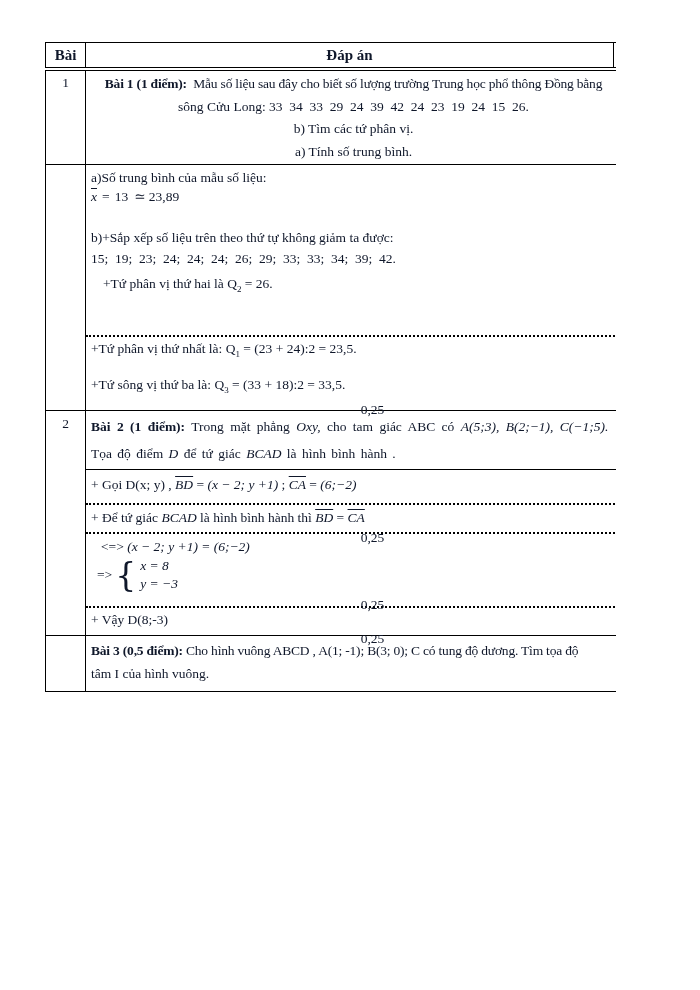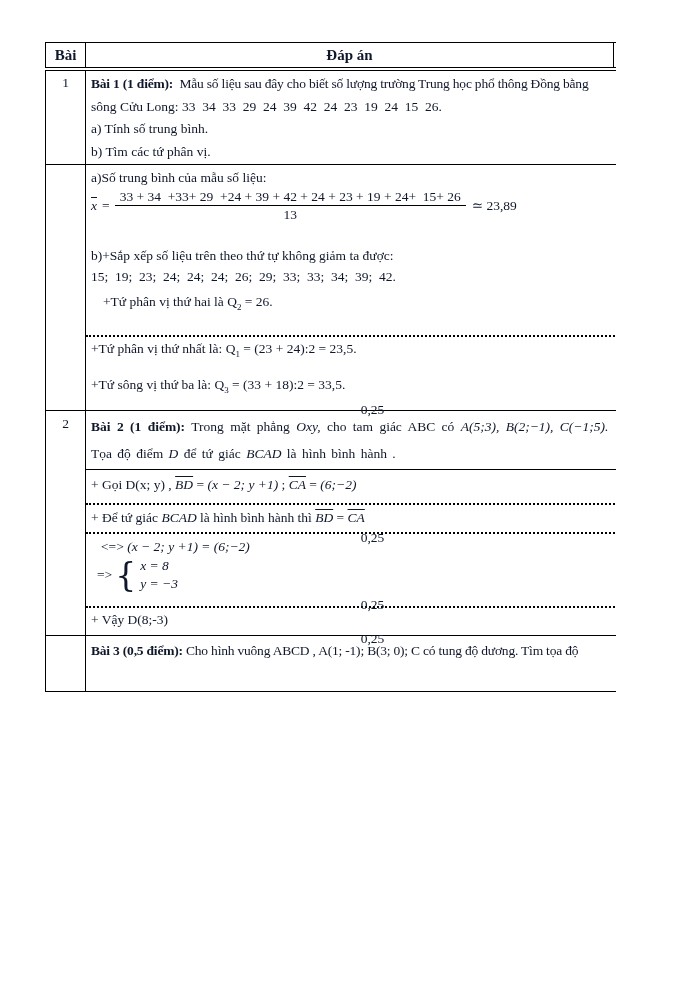--- a/index.html
+++ b/index.html
@@ -88,21 +88,21 @@
   .arrow-line { padding-left: 10px; }
   .sys { display: flex; align-items: center; margin-left: 6px; margin-top: 2px; }
   .sys-arrow { margin-right: 3px; }
   .brace { font-size: 33px; font-weight: 400; line-height: 36px; font-family: "DejaVu Serif", serif; }
   .eqs { display: flex; flex-direction: column; margin-left: 4px; font-style: italic; }
   .eqs .line { line-height: 18px; }
   
   .dpt3 { padding-top: 3px; } .dpt4 { padding-top: 4px; } .dpt8 { padding-top: 8px; }
   .num-pad4 { padding-top: 4px; } .num-pad5 { padding-top: 5px; }
   
-  .h93 { height: 93px; } .h170 { height: 170px; } .h75 { height: 75px; }
+  .h93 { height: 93px; text-align: center; } .h170 { height: 170px; } .h75 { height: 75px; }
   .h58 { height: 58px; } .h34 { height: 34px; } .h29 { height: 29px; }
   .h74 { height: 74px; } .h55 { height: 55px; }
 </style>
 </head>
 <body>
 
 <div class="sheet">
 
   <div class="thead">
     <div class="th th-bai">Bài</div>
@@ -112,40 +112,39 @@
 
   <div class="tbody">
 
     <div class="section">
       <div class="bai-cell num-pad4">1</div>
       <div class="rightpart">
         <div class="subrow h93">
           <div class="content q1-content">
             <div class="line tight"><b>Bài 1 (1 điểm):</b><span>  Mẫu số liệu sau đây cho biết số lượng trường Trung học phổ thông Đồng bằng</span></div>
             <div class="line">sông Cửu Long: 33  34  33  29  24  39  42  24  23  19  24  15  26.</div>
+            <div class="line">b) Tìm các tứ phân vị.</div>
             <div class="line">a) Tính số trung bình.</div>
-            <div class="line">b) Tìm các tứ phân vị.</div>
           </div>
           <div class="diem"></div>
         </div>
       </div>
     </div>
 
     <div class="section">
       <div class="bai-cell"></div>
       <div class="rightpart">
 
         <div class="subrow h170">
           <div class="content">
             <div class="line a-title">a)Số trung bình của mẫu số liệu:</div>
             <div class="formula">
               <span class="vec">x</span>
               <span class="feq">=</span>
               <span class="frac">
-                <span class="fnum">33 + 34  +33+ 29  +24 + 39 + 42 + 24 + 23 + 19 + 24+  15+ 26</span>
                 <span class="fden">13</span>
               </span>
               <span class="fapprox">≃ 23,89</span>
             </div>
             <div class="line b-line1">b)+Sắp xếp số liệu trên theo thứ tự không giảm ta được:</div>
             <div class="line b-line2">15;  19;  23;  24;  24;  24;  26;  29;  33;  33;  34;  39;  42.</div>
             <div class="line q2med"><span>+Tứ phân vị thứ hai là Q</span><sub>2</sub><span> = 26.</span></div>
           </div>
           <div class="diem">
             <div class="pt1">0,5</div>
@@ -224,20 +223,21 @@
 
       </div>
     </div>
 
     <div class="section">
       <div class="bai-cell"></div>
       <div class="rightpart">
         <div class="subrow h55">
           <div class="content q3-content">
             <div class="line tight"><b>Bài 3 (0,5 điểm):</b><span> Cho hình vuông ABCD , A(1; -1); B(3; 0); C có tung độ dương. Tìm tọa độ</span></div>
+            <div class="line">tâm I của hình vuông.</div>
           </div>
           <div class="diem"></div>
         </div>
       </div>
     </div>
 
   </div>
 </div>
 
 </body></html>

